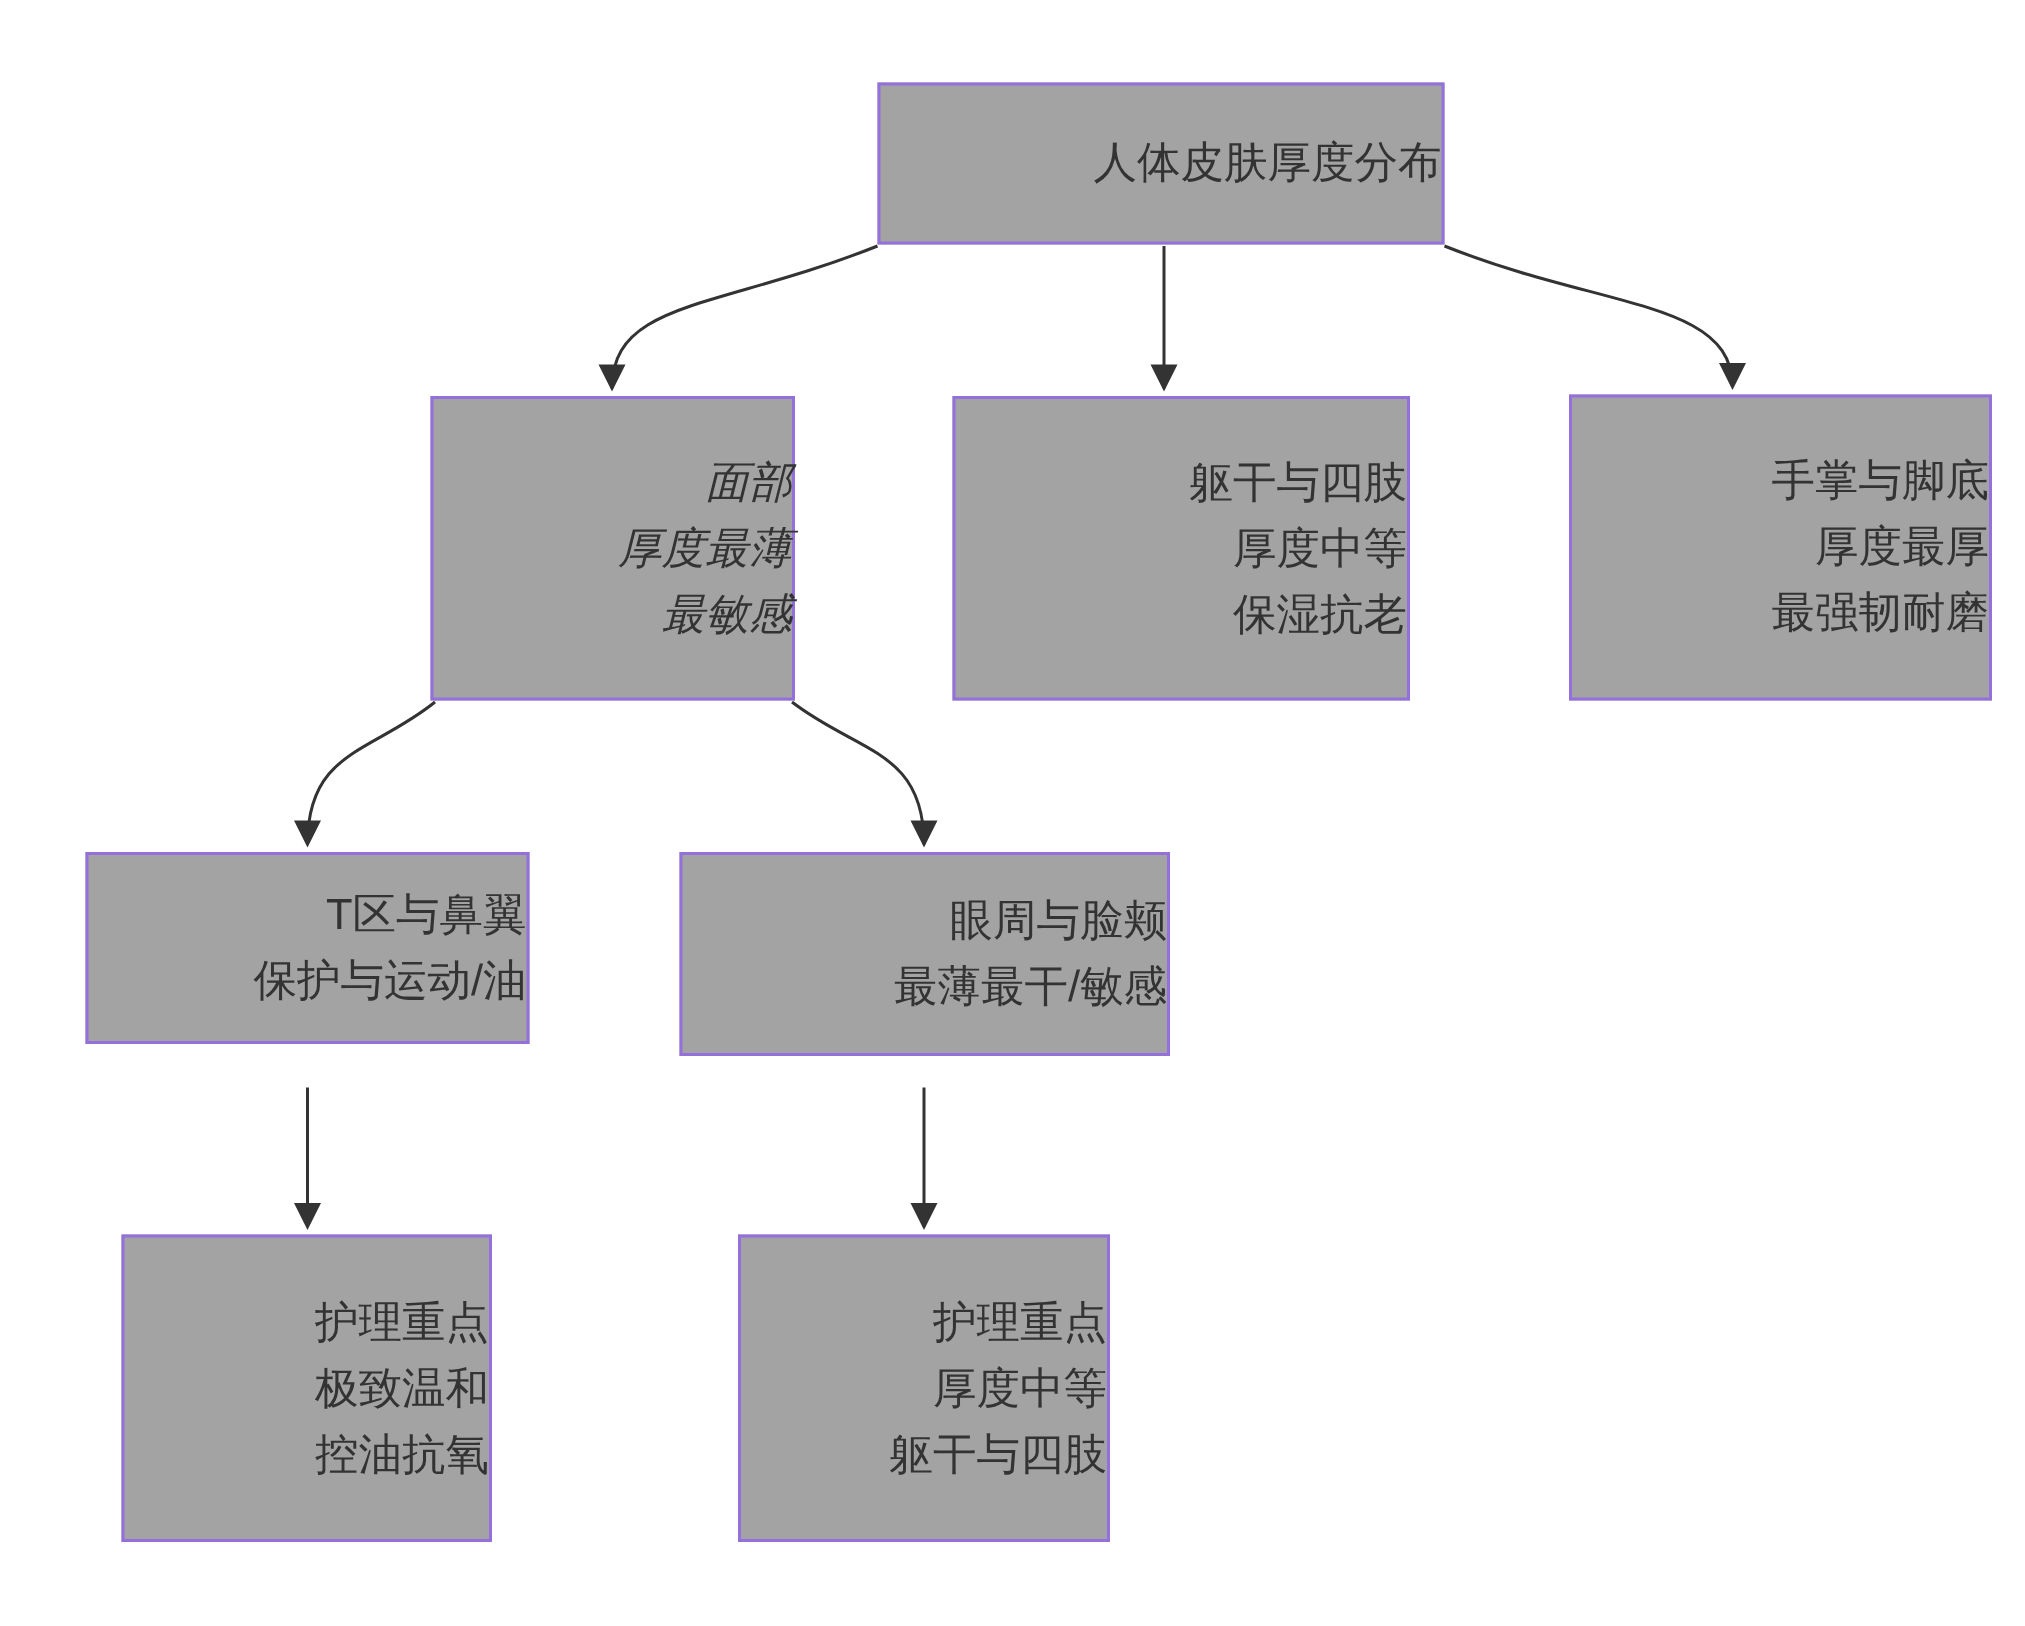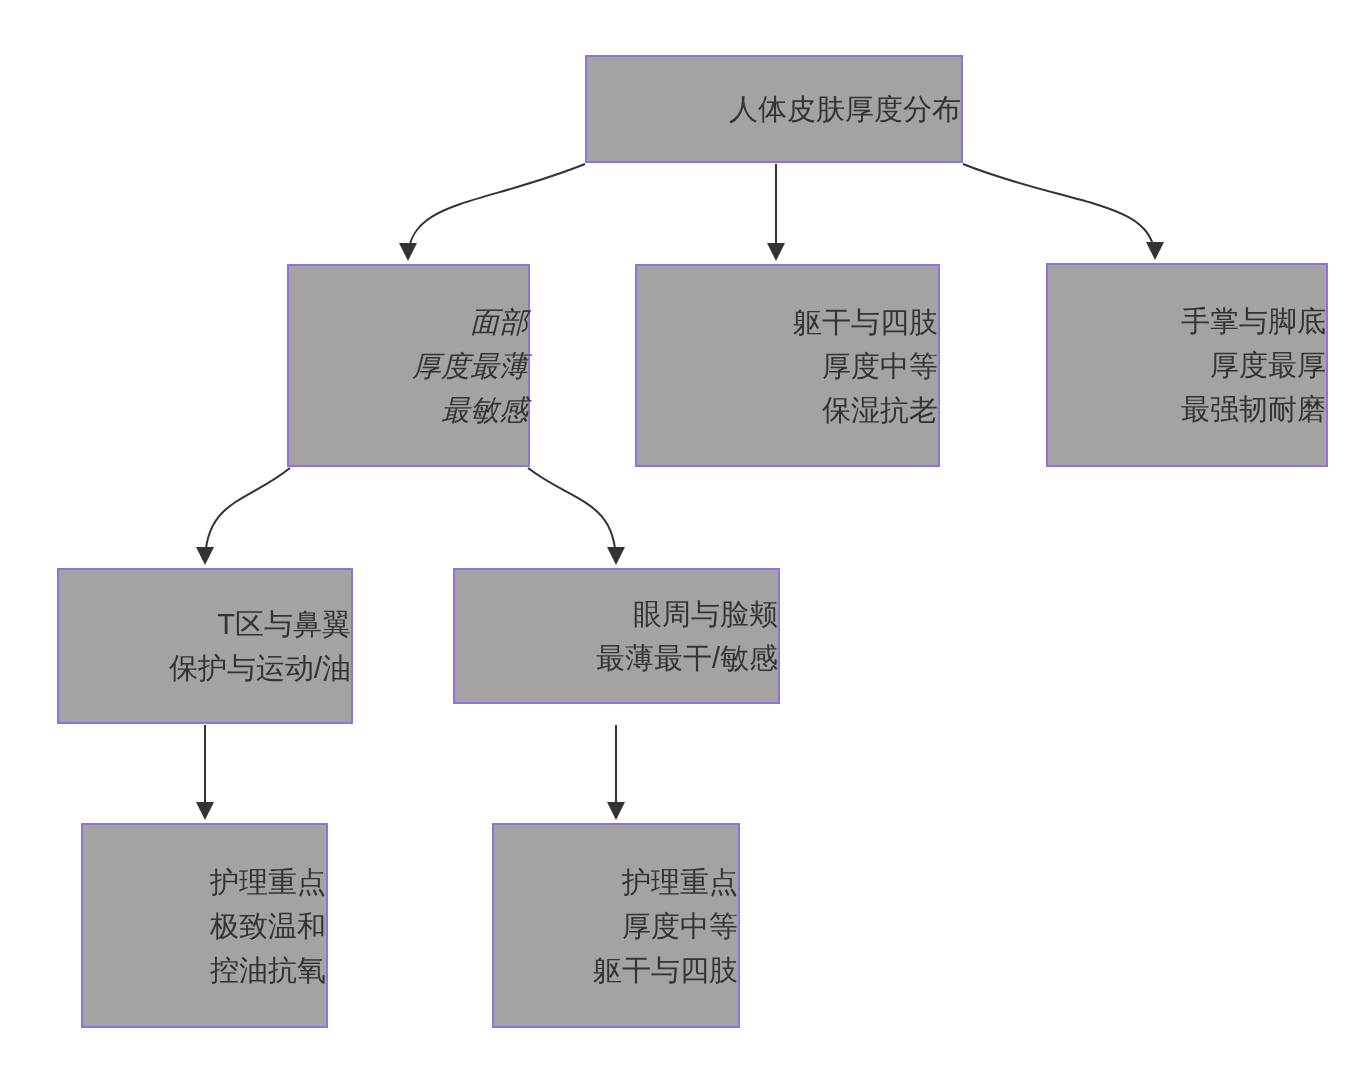--- a/index.html
+++ b/index.html
@@ -41,21 +41,21 @@
     font-size: 29px;
     line-height: 44px;
   }
   .node-line {
     white-space: nowrap;
   }
   #node-root       { left: 585px;  top: 55px;  width: 378px; height: 108px; }
   #node-face       { left: 287px;  top: 264px; width: 243px; height: 203px; font-style: italic; }
   #node-trunk      { left: 635px;  top: 264px; width: 305px; height: 203px; }
   #node-palm       { left: 1014px; top: 263px; width: 282px; height: 204px; margin-left: 32px; }
-  #node-tzone      { left: 57px;   top: 568px; width: 296px; height: 156px; padding-left: 48px; }
+  #node-tzone      { left: 57px;   top: 568px; width: 296px; height: 128px; padding-left: 48px; }
   #node-eye        { left: 453px;  top: 568px; width: 327px; height: 136px; }
   #node-care-oil   { left: 81px;   top: 823px; width: 247px; height: 205px; }
   #node-care-gentle{ left: 492px;  top: 823px; width: 248px; height: 205px; }
 </style>
 </head>
 <body>
 
 <div class="canvas">
 
   <svg class="edges-layer" viewBox="0 0 1350 1084" xmlns="http://www.w3.org/2000/svg">

